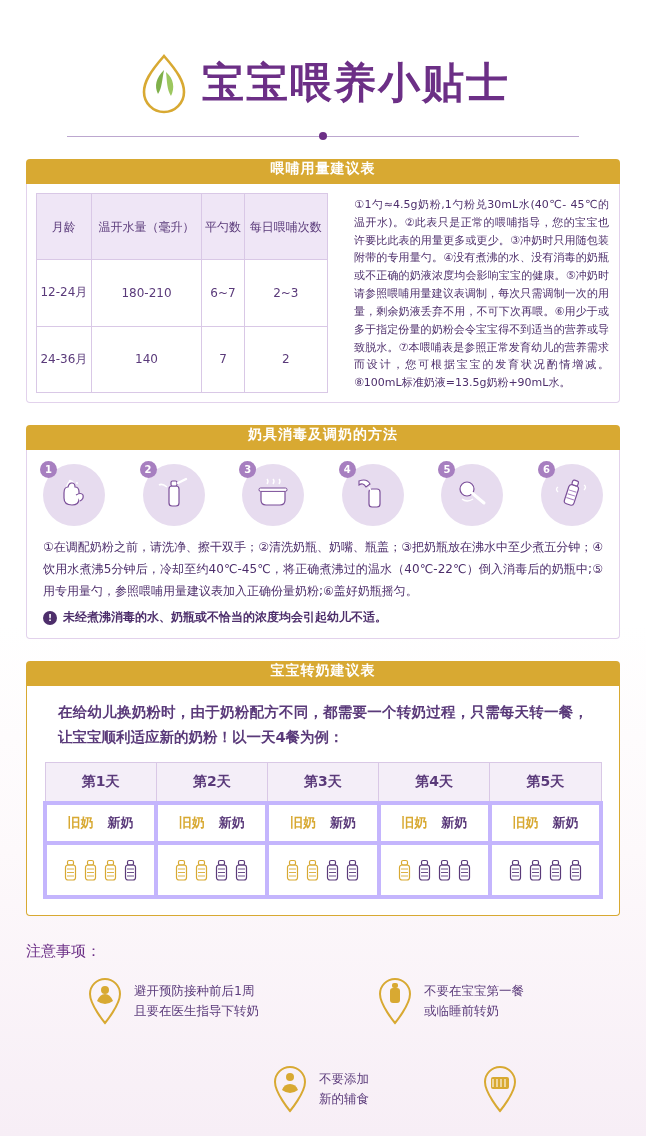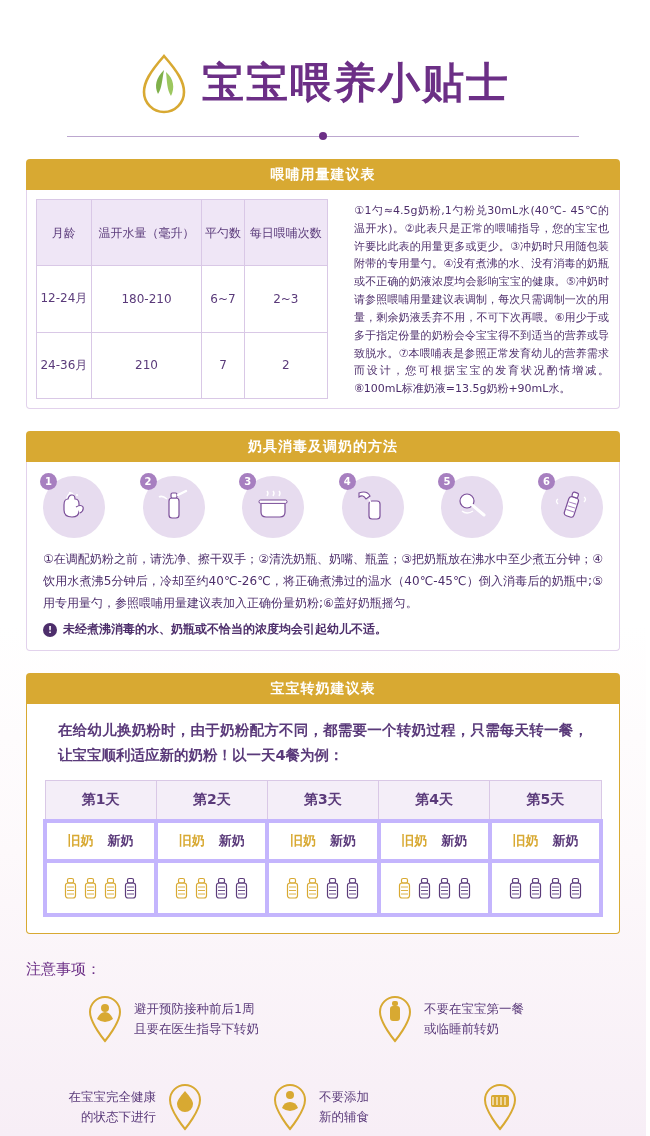--- a/index.html
+++ b/index.html
@@ -40,21 +40,21 @@
     content:"";position:absolute;left:50%;top:-4px;margin-left:-4px;
     width:8px;height:8px;border-radius:50%;background:#6c2f86;
   }
   
   .section{margin:0 26px;}
   .sec-head{
     background:#d8a932;
     color:#fff;
     font-size:14px;font-weight:bold;
     text-align:center;
-    padding:7px 0 6px;
+    padding:1px 0 6px;
     border-radius:4px 4px 0 0;
     letter-spacing:1px;
   }
   .sec-body{
     border:1px solid #e2d2ec;
     border-top:none;
     background:#fff;
     border-radius:0 0 4px 4px;
   }
   
@@ -190,21 +190,21 @@
             <th><span style="display:inline-block;">每日喂哺次数</span></th>
           </tr>
           <tr>
             <td>12-24月</td>
             <td>180-210</td>
             <td>6~7</td>
             <td>2~3</td>
           </tr>
           <tr>
             <td>24-36月</td>
-            <td>210</td>
+            <td>140</td>
             <td>7</td>
             <td>2</td>
           </tr>
         </tbody>
           </table>
         <div class="feed-note">①1勺≈4.5g奶粉,1勺粉兑30mL水(40℃- 45℃的温开水)。②此表只是正常的喂哺指导，您的宝宝也许要比此表的用量更多或更少。③冲奶时只用随包装附带的专用量勺。④没有煮沸的水、没有消毒的奶瓶或不正确的奶液浓度均会影响宝宝的健康。⑤冲奶时请参照喂哺用量建议表调制，每次只需调制一次的用量，剩余奶液丢弃不用，不可下次再喂。⑥用少于或多于指定份量的奶粉会令宝宝得不到适当的营养或导致脱水。⑦本喂哺表是参照正常发育幼儿的营养需求而设计，您可根据宝宝的发育状况酌情增减。⑧100mL标准奶液=13.5g奶粉+90mL水。</div>
       </div>
     </div>
   </div>
 
@@ -292,21 +292,21 @@
                   <path d="M16 18 h8 M16 22 h8 M16 26 h8" stroke="#a77fc0" stroke-width="1"></path>
                 </g>
                 <path d="M32 12 q3 2 0 5 M6 14 q-3 2 0 5" stroke="#fff" stroke-width="1.4" fill="none"></path>
               </svg>
             </span>
           </div>
         </div>
 
       </div>
 
-      <div class="steps-text">①在调配奶粉之前，请洗净、擦干双手；②清洗奶瓶、奶嘴、瓶盖；③把奶瓶放在沸水中至少煮五分钟；④饮用水煮沸5分钟后，冷却至约40℃-26℃，将正确煮沸过的温水（40℃-45℃）倒入消毒后的奶瓶中;⑤用专用量勺，参照喂哺用量建议表加入正确份量奶粉;⑥盖好奶瓶摇匀。</div>
+      <div class="steps-text">①在调配奶粉之前，请洗净、擦干双手；②清洗奶瓶、奶嘴、瓶盖；③把奶瓶放在沸水中至少煮五分钟；④饮用水煮沸5分钟后，冷却至约40℃-45℃，将正确煮沸过的温水（40℃-22℃）倒入消毒后的奶瓶中;⑤用专用量勺，参照喂哺用量建议表加入正确份量奶粉;⑥盖好奶瓶摇匀。</div>
       <div class="warn">
         <span class="warn-dot">!</span>
         <span>未经煮沸消毒的水、奶瓶或不恰当的浓度均会引起幼儿不适。</span>
       </div>
     </div>
   </div>
 
   <div class="section switch-sec">
     <div class="sec-head">宝宝转奶建议表</div>
     <div class="switch-body">
@@ -500,30 +500,20 @@
           <svg width="38" height="48" viewBox="0 0 38 48">
             <path d="M19 2 a15 15 0 0 1 15 15 c0 11-15 29-15 29 S4 28 4 17 A15 15 0 0 1 19 2z" fill="none" stroke="#d8a932" stroke-width="2"></path>
             <rect x="14" y="11" width="10" height="15" rx="3" fill="#d8a932"></rect>
             <rect x="16" y="6" width="6" height="5" rx="2" fill="#d8a932"></rect>
           </svg>
         </span>
         <div class="note-text" style="white-space:pre-line;">不要在宝宝第一餐
 或临睡前转奶</div>
       </div>
 
-      <div class="note-item" style="left:10px;top:100px;">
-        <div class="note-text" style="white-space:pre-line;text-align:right;width:120px;">在宝宝完全健康
-的状态下进行</div>
-        <span class="pin">
-          <svg width="38" height="48" viewBox="0 0 38 48">
-            <path d="M19 2 a15 15 0 0 1 15 15 c0 11-15 29-15 29 S4 28 4 17 A15 15 0 0 1 19 2z" fill="none" stroke="#d8a932" stroke-width="2"></path>
-            <path d="M19 8 c-6 7-8 10-8 13 a8 8 0 0 0 16 0 c0-3-2-6-8-13z" fill="#d8a932"></path>
-          </svg>
-        </span>
-      </div>
 
       <div class="note-item" style="left:245px;top:100px;">
         <span class="pin">
           <svg width="38" height="48" viewBox="0 0 38 48">
             <path d="M19 2 a15 15 0 0 1 15 15 c0 11-15 29-15 29 S4 28 4 17 A15 15 0 0 1 19 2z" fill="none" stroke="#d8a932" stroke-width="2"></path>
             <circle cx="19" cy="12" r="4" fill="#d8a932"></circle>
             <path d="M11 25 q2-6 8-6 q6 0 8 6 q-4 3-8 3 q-4 0-8-3z" fill="#d8a932"></path>
           </svg>
         </span>
         <div class="note-text" style="white-space:pre-line;">不要添加

